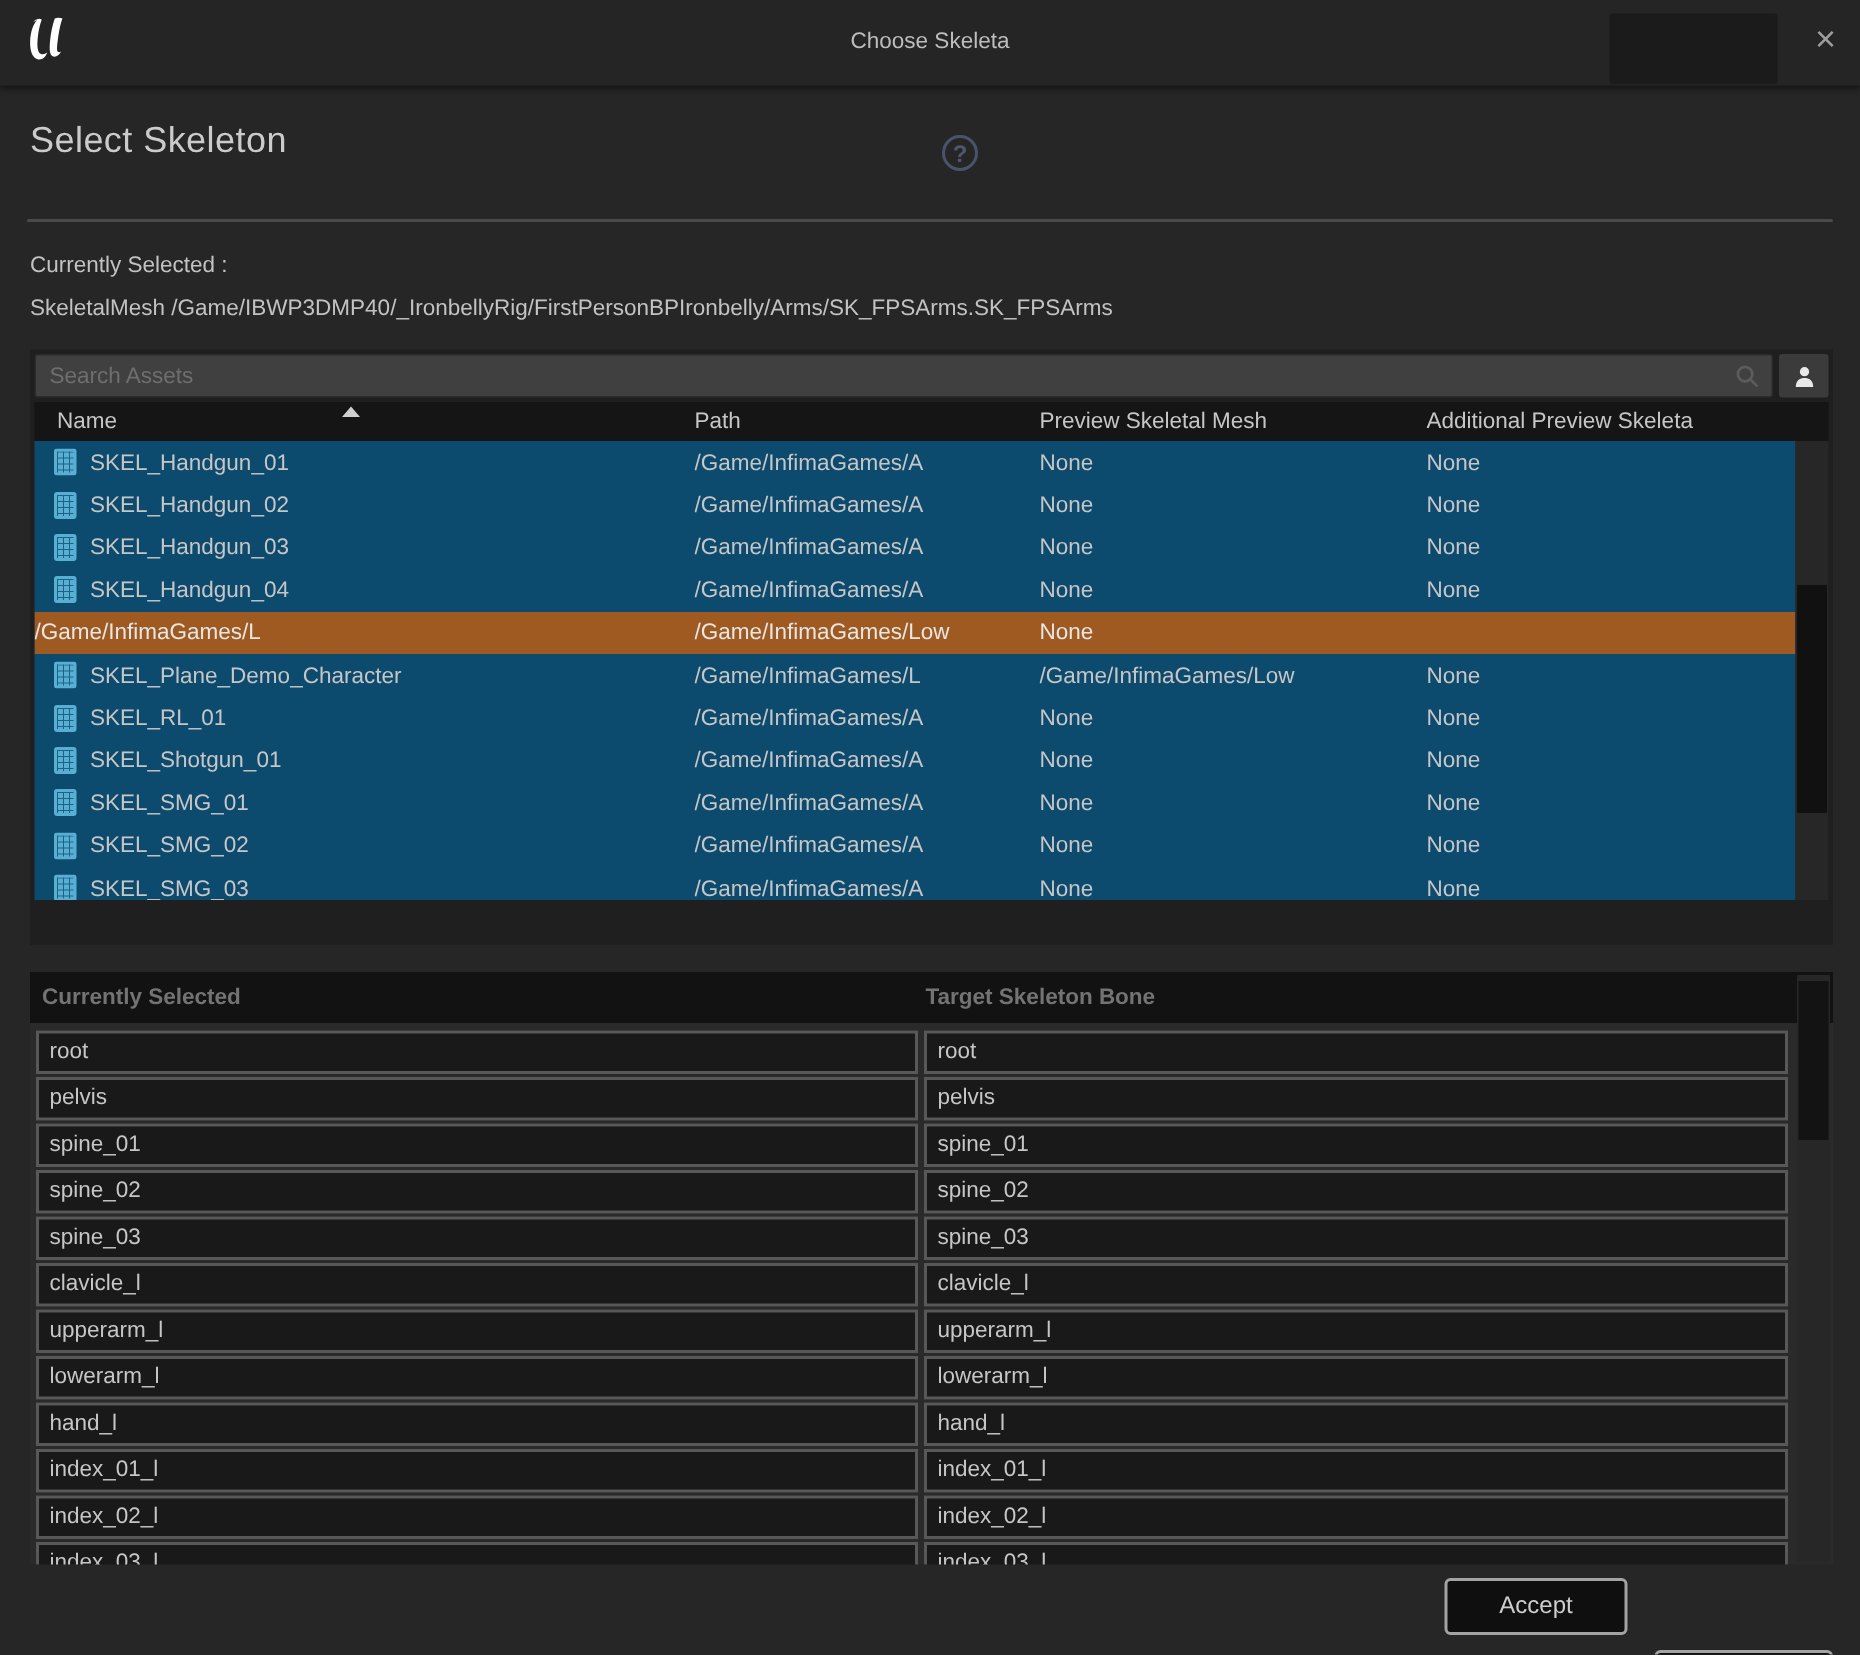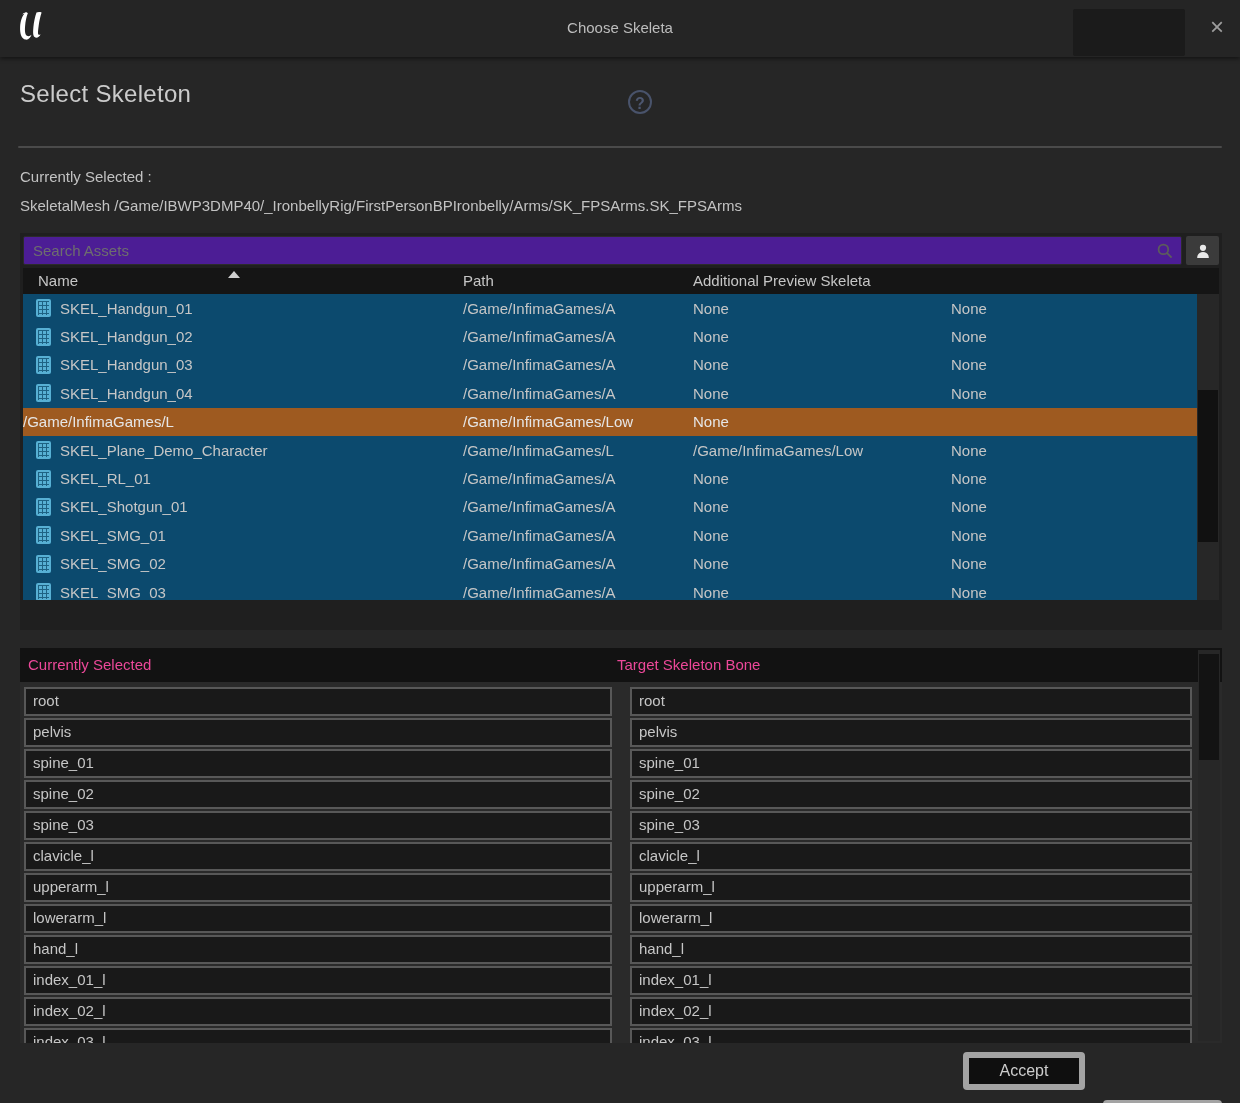--- a/index.html
+++ b/index.html
@@ -27,21 +27,21 @@
                border-radius:50%; color:#4d5770; font-size:16px; font-weight:bold; text-align:center; line-height:23px; }
   .separator { position:absolute; left:18px; right:18px; top:146px; height:2px; background:#4a4a4a; border-radius:1px; }
 
   .cs-label { position:absolute; left:20px; top:168px; font-size:15px; color:#c2c2c2; }
   .cs-value { position:absolute; left:20px; top:197px; font-size:15px; color:#c2c2c2; white-space:nowrap; }
 
   
   .asset-panel { position:absolute; left:20px; top:233px; width:1202px; height:397px; background:#1f1f1f; }
 
   .search-row { position:absolute; top:3px; left:3px; right:3px; height:29px; }
-  .search-box { position:absolute; left:0; top:0; right:37px; height:29px; background:#4c1d95;
+  .search-box { position:absolute; left:0; top:0; right:37px; height:29px; background:#404040;
                 border:1px solid #2b2b2b; border-radius:2px; }
   .search-box input { width:100%; height:100%; background:transparent; border:none; outline:none;
                       color:#dddddd; font-size:15px; padding:0 32px 0 9px; font-family:inherit; }
   .search-box input::placeholder { color:#6e6e6e; }
   .search-glyph { position:absolute; right:7px; top:5px; }
   .filter-btn { position:absolute; right:0; top:0; width:33px; height:29px; background:#3b3b3b;
                 border-radius:2px; display:flex; align-items:center; justify-content:center; cursor:pointer; }
 
   .asset-header { position:absolute; top:35px; left:3px; right:3px; height:26px; background:#151515;
                   display:grid; grid-template-columns:440px 230px 258px 1fr; font-size:15px; color:#c6c6c6; }
@@ -66,35 +66,35 @@
 
   .asset-status { position:absolute; left:3px; right:3px; bottom:3px; height:27px; background:#232323;
                   font-size:15px; color:#c2c2c2; }
   .status-text { position:absolute; left:13px; top:5px; }
   .view-options { position:absolute; right:8px; top:5px; display:flex; align-items:center; gap:6px; cursor:pointer; }
   .vo-caret { color:#8a8a8a; font-size:12px; margin-top:2px; }
 
   
   .bone-panel { position:absolute; left:20px; top:648px; width:1202px; height:395px; background:#222222; }
   .bone-header { position:absolute; top:0; left:0; right:0; height:34px; background:#121212;
-                 font-size:15px; color:#ec4899; }
+                 font-size:15px; color:#737373;font-weight:bold; }
   .bh1 { position:absolute; left:8px; top:8px; }
   .bh2 { position:absolute; left:597px; top:8px; }
   .bone-body { position:absolute; top:34px; bottom:0; left:0; right:0; background:#2a2a2a;
                overflow:hidden; padding:5px 30px 0 4px; }
-  .bone-row { display:flex; gap:18px; margin-bottom:2px; }
+  .bone-row { display:flex; gap:4px; margin-bottom:2px; }
   .bone-cell { height:29px; border:2px solid #585858; background:#191919; color:#c6c6c6;
                font-size:15px; padding:3px 7px; overflow:hidden; white-space:nowrap; }
   .bc1 { width:588px; flex:0 0 588px; }
   .bc2 { flex:1; }
   .bone-scroll { position:absolute; top:2px; right:2px; bottom:2px; width:22px; background:#272727; }
   .bone-thumb { position:absolute; top:4px; left:1px; right:1px; height:106px; background:#131313; cursor:pointer; }
 
   
-  .btn { position:absolute; top:1052px; height:38px; background:#0f0f0f; border:6px solid #a3a3a3;
+  .btn { position:absolute; top:1052px; height:38px; background:#0f0f0f; border:2px solid #a3a3a3;
          border-radius:4px; color:#cdcdcd; font-size:16px; font-family:inherit; cursor:pointer; }
   .btn-accept { left:963px; width:122px; }
   .btn-cancel { left:1103px; width:119px;margin-top:48px; }
 </style>
 </head>
 <body>
 
 <div class="titlebar">
   <svg class="tb-logo" viewBox="0 0 40 40">
     <path fill="#ffffff" d="M13 5 C10.5 7.5 8.4 12.5 8.1 19 C7.8 26 9.6 31 13.6 31.6 C16.6 32 18.7 29.4 19.5 26.8 C18.3 27.9 16.5 28.6 15 27.8 C13 26.7 12.7 23 13.1 18 C13.5 13.3 14.4 8.8 15.8 5.2 C14.8 4.4 13.7 4.3 13 5 Z"></path>
@@ -130,20 +130,21 @@
       </svg>
     </div>
   </div>
 
   <div class="asset-header">
     <div class="c1">
       <span>Name</span>
       <span class="sort-tri"></span>
     </div>
     <div>Path</div>
+    <div>Preview Skeletal Mesh</div>
     <div>Additional Preview Skeleta</div>
   </div>
 
   <div class="asset-rows" id="asset-rows">
       <div class="asset-row">
         <div class="name-cell">
           <span class="asset-icon"></span>
           <span class="nm">SKEL_Handgun_01</span>
         </div>
         <div class="cell">/Game/InfimaGames/A</div>

